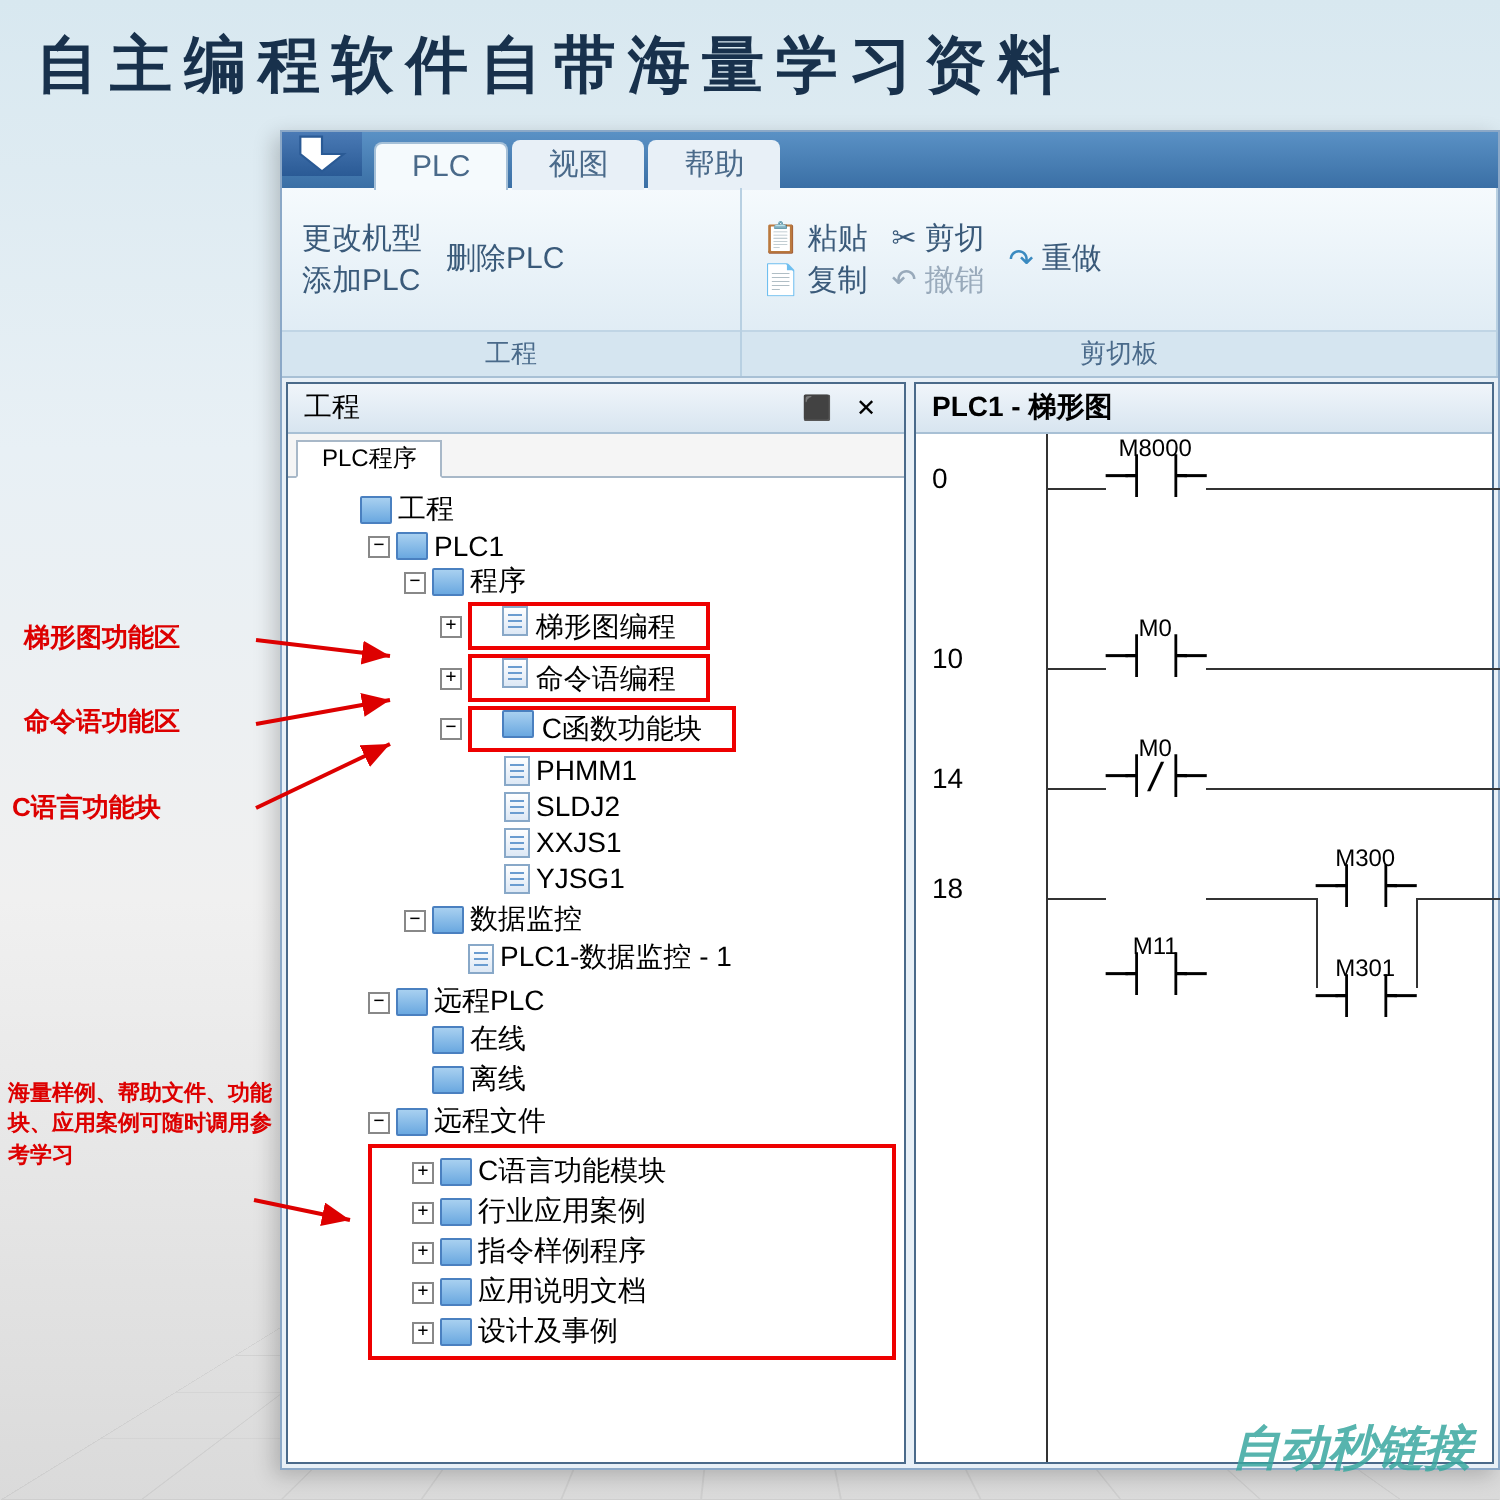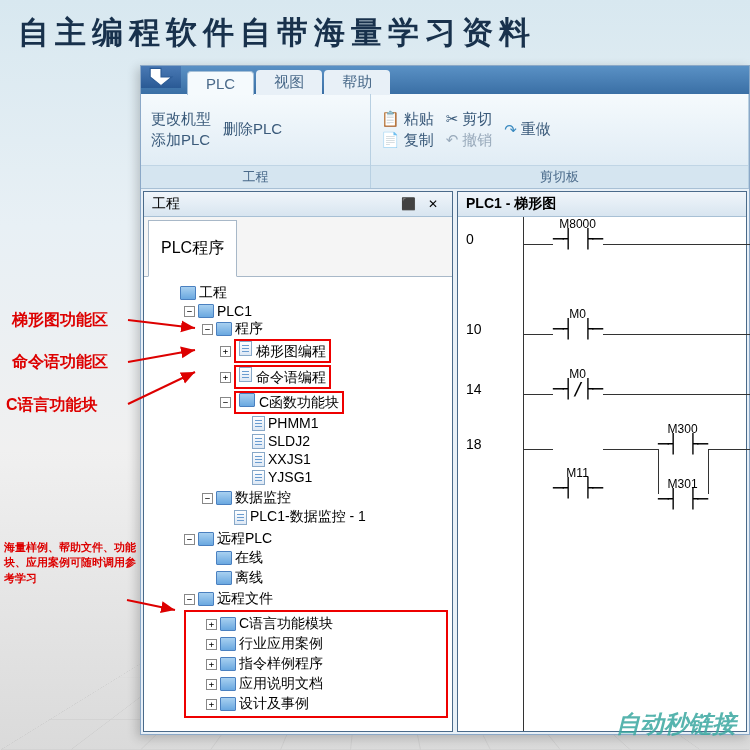--- a/index.html
+++ b/index.html
@@ -21,34 +21,34 @@
 .rbtn-item { display: flex; align-items: center; gap: 4px; }
 .rbtn-item.disabled { color: #9ab; }
 .workspace { display: flex; height: calc(100% - 123px); }
 .panel { background: #fff; border: 1px solid #4a6a8a; margin: 2px; display: flex; flex-direction: column; }
 .panel.left { width: 310px; }
 .panel.right { flex: 1; }
 .panel-title { background: linear-gradient(#f0f5fa,#d8e5f0); padding: 3px 8px; font-size: 14px; display: flex; align-items: center; border-bottom: 1px solid #a8c0d5; }
 .panel-title .spacer { flex: 1; }
 .panel-title .pinicon { font-size: 12px; margin: 0 6px; cursor: pointer;}
 .subtab-bar { display: flex; background: #f5f5f5; border-bottom: 1px solid #a8b8c8; padding-top: 3px;}
-.subtab { padding: 17px 12px; font-size: 16px; background: #fff; border: 1px solid #a8b8c8; border-bottom: 1px solid #fff; margin-bottom: -1px; margin-left: 4px;}
+.subtab { padding: 0 12px; font-size: 12px; background: #fff; border: 1px solid #a8b8c8; border-bottom: 1px solid #fff; margin-bottom: -1px; margin-left: 4px;}
 .tree { flex: 1; overflow: auto; padding: 6px 4px; font-size: 14px; background: #fff; }
 .tree ul { list-style: none; padding-left: 18px; }
 .tree li { position: relative; padding: 1px 0; }
 .tree .row { display: flex; align-items: center; gap: 3px; white-space: nowrap; }
 .tree .exp { width: 11px; height: 11px; border: 1px solid #888; background: #fff; display: inline-flex; align-items: center; justify-content: center; font-size: 9px; line-height: 1; cursor: pointer; font-family: monospace;}
 .tree .noexp { width: 11px; display: inline-block;}
 .ticon { width: 16px; height: 14px; display: inline-block; }
 .ticon.folder { background: linear-gradient(#a8d0f0,#6aa8e0); border: 1px solid #4a80c0; border-radius: 1px; }
 .ticon.file { background: linear-gradient(#fff,#dde8f5); border: 1px solid #88a8c8; width: 13px; height: 15px; position: relative;}
 .ticon.file::before { content:""; position:absolute; top:3px; left:2px; right:2px; height:1px; background:#6a9cd0; box-shadow: 0 3px 0 #6a9cd0, 0 6px 0 #6a9cd0;}
-.redbox { border: 2px solid #e00; padding: 0 3px; }
+.redbox { border: 2px solid #e00; padding: 0 15px; }
 .redbox.big { border: 2.5px solid #e00; padding: 2px; margin-top: 2px;}
-.annot { position: absolute; font-size: 16px; font-weight: bold; color: #d00; z-index: 20; text-align: left; }
+.annot { position: absolute; font-size: 13px; font-weight: bold; color: #d00; z-index: 20; text-align: left; }
 .annot.a1 { top: 310px; left: 12px; }
 .annot.a2 { top: 352px; left: 12px; }
 .annot.a3 { top: 395px; left: 6px; }
 .annot.a4 { top: 540px; left: 4px; width: 135px; font-size: 11px; line-height: 1.4;}
 .arrow-svg { position: absolute; z-index: 18; pointer-events:none;}
 .ladder-area { flex: 1; background: #fff; position: relative; font-size: 14px; }
 .rung { position: relative; height: 50px; border-bottom: 1px solid transparent; }
 .rung-num { position: absolute; left: 8px; top: 14px; }
 .rail { position: absolute; left: 65px; top: 0; bottom: 0; width: 1px; background: #333; }
 .contact { position: absolute; top: 0; font-size: 13px; text-align: center;}

